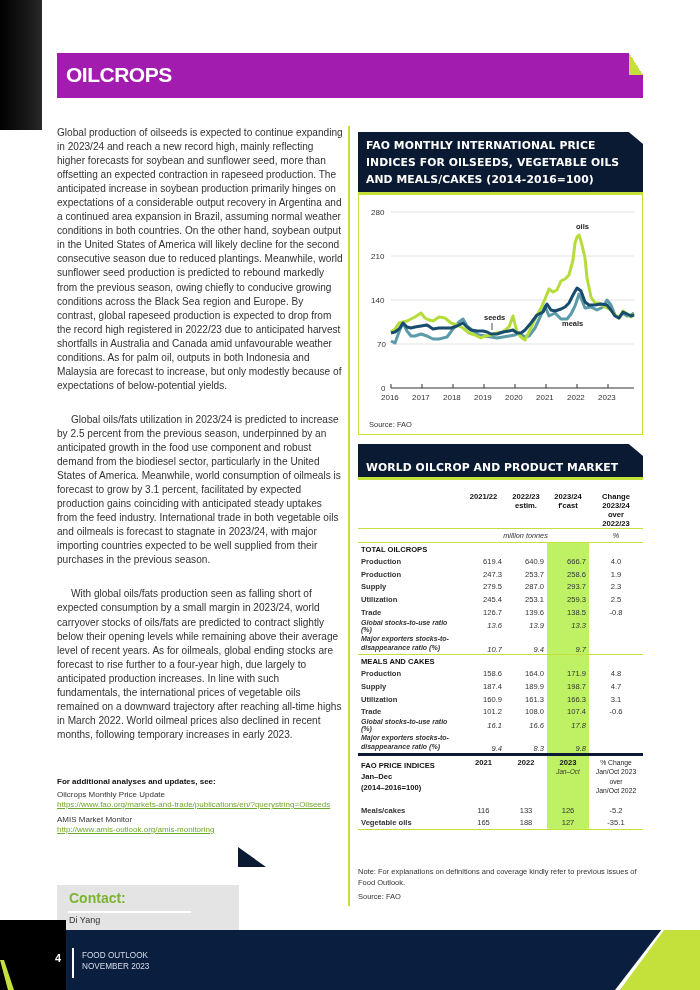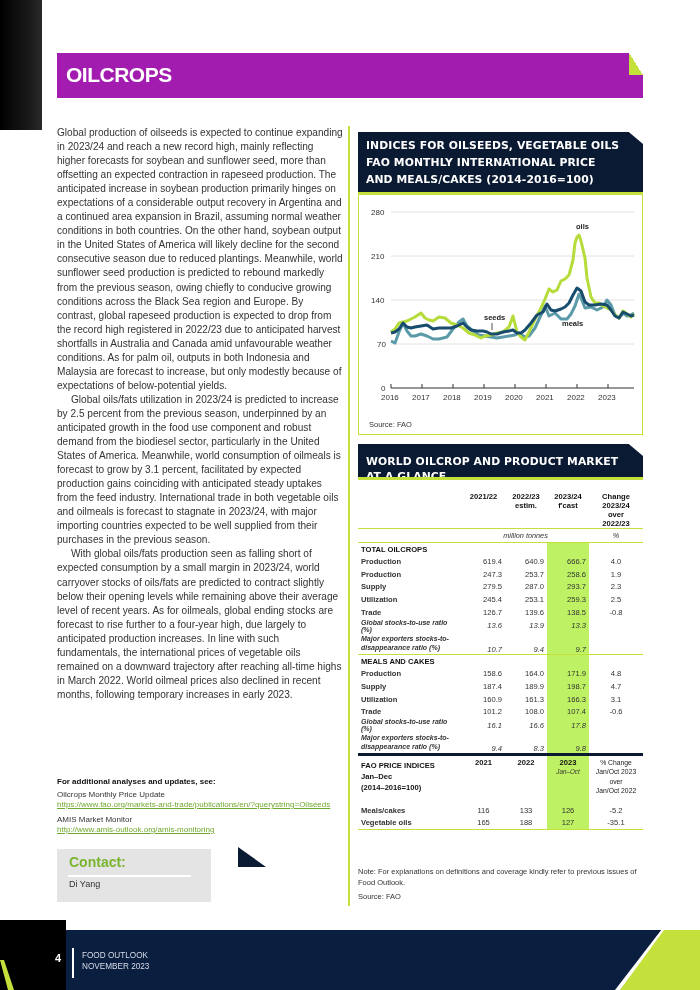--- a/index.html
+++ b/index.html
@@ -11,49 +11,49 @@
 
   .title-bar { position: absolute; left: 57px; top: 53px; width: 586px; height: 45px; background: #a21caf; }
   .title-bar .title { position: absolute; left: 9px; top: 10px; color: #fff; font-weight: bold;
     font-size: 21px; letter-spacing: -0.5px; font-family: "Liberation Sans", sans-serif; }
   .title-bar .corner-cut { position: absolute; right: 0; top: 0; width: 14px; height: 22px;
     background: linear-gradient(to top right, #c3e03b 50%, #ffffff 50%); }
 
   .body-text { position: absolute; left: 57px; top: 126px; width: 286px;
     font-family: "Liberation Sans", sans-serif; font-size: 10.1px; line-height: 14.05px; color: #333; }
   .body-text p { margin: 0; }
-  .body-text p.indent { text-indent: 14px; }
+  .body-text p.indent { text-indent: 14px; margin-top: 20px; }
 
   .vline { position: absolute; left: 348px; top: 126px; width: 1.5px; height: 780px; background: #c3e03b; }
 
   .more-info { position: absolute; left: 57px; top: 777px; width: 290px;
     font-family: "Liberation Sans", sans-serif; font-size: 8px; line-height: 10.5px; color: #333; }
   .more-info .hdr { font-weight: bold; color: #111; margin-bottom: 2px; }
   .more-info a { color: #6fa82d; text-decoration: underline; display: block; }
   .more-info .gap { margin-top: 4px; }
 
-  .contact { position: absolute; left: 57px; top: 849px; width: 154px; height: 53px; background: #e4e4e4; }
+  .contact { position: absolute; left: 57px; top: 885px; width: 182px; height: 53px; background: #e4e4e4; }
   .contact .lbl { position: absolute; left: 12px; top: 5px; font-family: "Liberation Sans", sans-serif;
     font-weight: bold; font-size: 14px; color: #7ab52f; }
   .contact .rule { position: absolute; left: 11px; top: 26px; width: 123px; height: 1.5px; background: #fff; }
   .contact .name { position: absolute; left: 12px; top: 30px; font-family: "Liberation Sans", sans-serif;
     font-size: 9px; color: #333; }
 
   
   .panel-head { position: absolute; background: #0a1a33; color: #fff; font-family: "DejaVu Sans", sans-serif;
     font-weight: bold; font-size: 10.8px; line-height: 17px; letter-spacing: 0.1px;
     clip-path: polygon(0 0, 95% 0, 100% 12px, 100% 100%, 0 100%); }
   .chart-head { left: 358px; top: 132px; width: 285px; height: 60px; padding: 5px 8px; }
   .chart-box { position: absolute; left: 358px; top: 192px; width: 285px; height: 243px;
     border: 1.5px solid #c3e03b; border-top: 3px solid #c3e03b; background: #fff; }
   .chart-svg { position: absolute; left: 0; top: 0; }
   .src { font-family: "Liberation Sans", sans-serif; font-size: 7.5px; color: #333; }
   .chart-box .src { position: absolute; left: 10px; top: 225px; }
 
-  .table-head { left: 358px; top: 444px; width: 285px; height: 33px; padding: 10px 8px; line-height: 15px; }
+  .table-head { left: 358px; top: 444px; width: 285px; height: 33px; padding: 16px 8px; line-height: 15px; }
   .tbl-wrap { position: absolute; left: 358px; top: 477px; width: 285px; }
   .tbl-green-top { height: 3px; background: #c3e03b; }
   table { border-collapse: collapse; width: 285px; font-family: "Liberation Sans", sans-serif; font-size: 7.6px; color: #333; table-layout: fixed; }
   td, th { padding: 0 3px; height: 12.7px; vertical-align: middle; }
   th { font-weight: bold; font-size: 7.6px; color: #111; text-align: center; vertical-align: top; padding-top: 12px; }
   td.num { text-align: right; }
   td.fc { background: #bef264; }
   td.chg { text-align: center; }
   td.lbl { padding-left: 3px; font-weight: bold; }
   tr.section td { font-weight: bold; color: #111; }
@@ -111,22 +111,22 @@
 <div class="contact">
   <span class="lbl">Contact:</span>
   <span class="rule"></span>
   <span class="name">Di Yang</span>
 </div>
 <svg style="position:absolute;left:238px;top:847px" width="30" height="22">
   <polygon points="0,0 0,20 28,20" fill="#0a1a33"></polygon>
 </svg>
 
 <div class="panel-head chart-head">
+  <div>FAO MONTHLY INTERNATIONAL PRICE</div>
   <div>INDICES FOR OILSEEDS, VEGETABLE OILS</div>
-  <div>FAO MONTHLY INTERNATIONAL PRICE</div>
   <div>AND MEALS/CAKES  (2014-2016=100)</div>
 </div>
 <div class="chart-box">
   <svg class="chart-svg" width="282" height="240">
     <g font-family="Liberation Sans, sans-serif" font-size="8" fill="#333">
 
       <line x1="32" y1="17" x2="275" y2="17" stroke="#e2e2e2" stroke-width="1"></line>
       <line x1="32" y1="61" x2="275" y2="61" stroke="#e2e2e2" stroke-width="1"></line>
       <line x1="32" y1="105" x2="275" y2="105" stroke="#e2e2e2" stroke-width="1"></line>
       <line x1="32" y1="149" x2="275" y2="149" stroke="#e2e2e2" stroke-width="1"></line>

